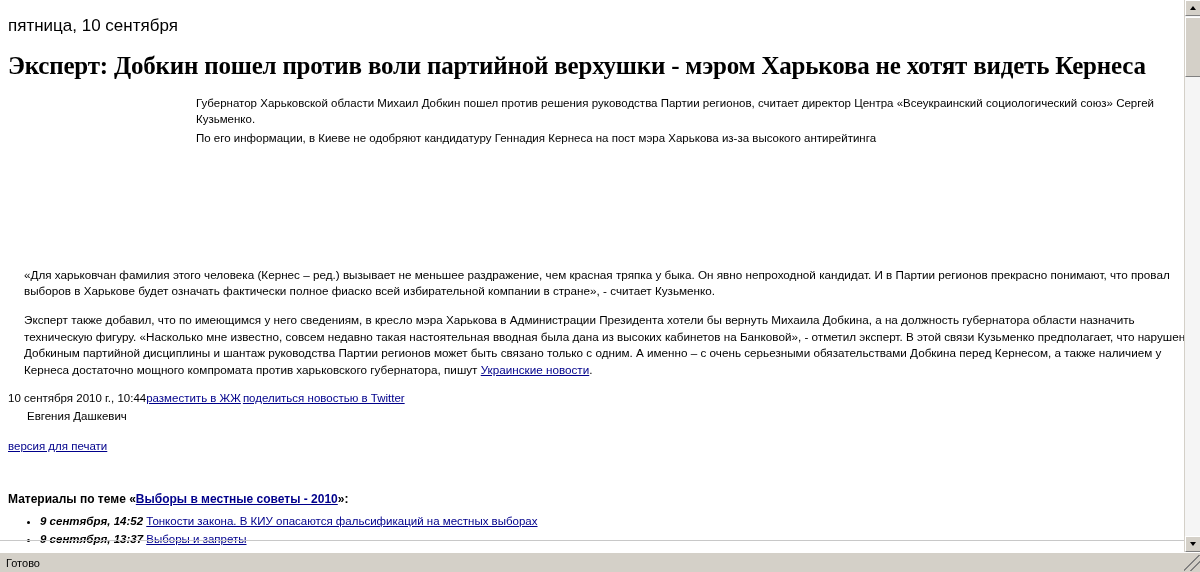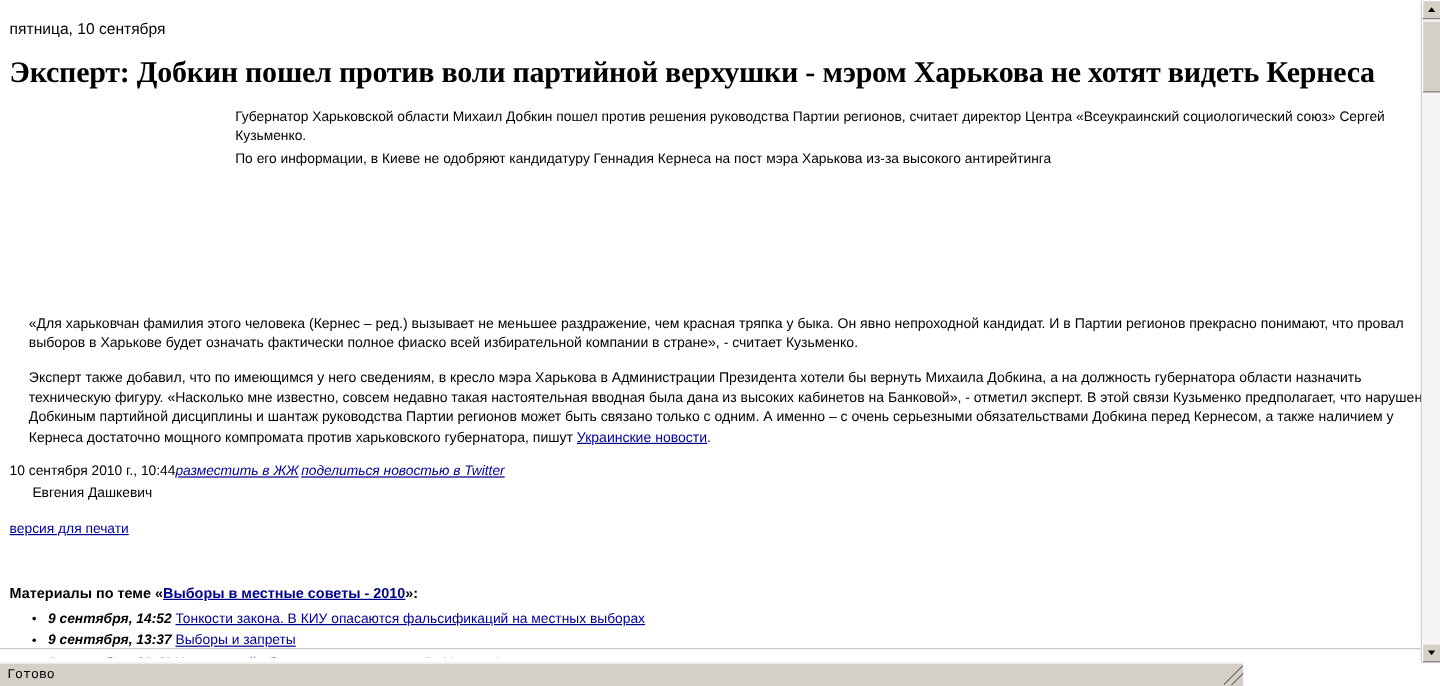--- a/index.html
+++ b/index.html
@@ -24,21 +24,21 @@
     overflow: hidden;
     padding: 0;
   }
   .content {
     padding: 10px 8px 0 6px;
     width: 1174px;
     box-sizing: border-box;
   }
   .date-top {
     font-family: "Liberation Sans", sans-serif;
-    font-size: 13px;
+    font-size: 17px;
     color: #000;
     margin: 6px 0 0 2px;
   }
   h1.headline {
     font-family: Liberation Serif, serif;
     font-size: 25px;
     font-weight: bold;
     margin: 16px 0 6px 2px;
     letter-spacing: -0.2px;
     line-height: 1.15;
@@ -70,21 +70,21 @@
     text-decoration: underline;
     cursor: pointer;
   }
   .byline-row {
     font-family: "Liberation Sans", sans-serif;
     font-size: 11.5px;
     margin: 12px 0 0 2px;
     line-height: 1.5;
   }
   .byline-row .stamp { margin-right: 0px; }
-  .byline-links a { margin-right: 2px; font-style: italic; }
+  .byline-links a { margin-right: 2px; }
   .author {
     font-family: "Liberation Sans", sans-serif;
     font-size: 11.5px;
     margin: 2px 0 0 2px;
     padding-left: 19px;
   }
   .print-link {
     font-family: "Liberation Sans", sans-serif;
     font-size: 11.5px;
     margin: 18px 0 0 2px;
@@ -105,26 +105,26 @@
   }
   ul.related li { margin: 0; }
   ul.related li .when {
     font-style: italic;
     font-weight: bold;
   }
   .statusbar {
     position: absolute;
     left: 0;
     bottom: 0;
-    width: 1036px;
+    width: 1200px;
     height: 20px;
     background: #d4d0c8;
     border-top: 1px solid #ffffff;
     box-sizing: border-box;
-    font-family: Liberation Mono, monospace;
+    font-family: Liberation Sans, sans-serif;
     font-size: 11px;
     color: #000;
     display: flex;
     align-items: center;
   }
   .statusbar .status-text {
     padding-left: 6px;
   }
   .statusbar .grip {
     margin-left: auto;

